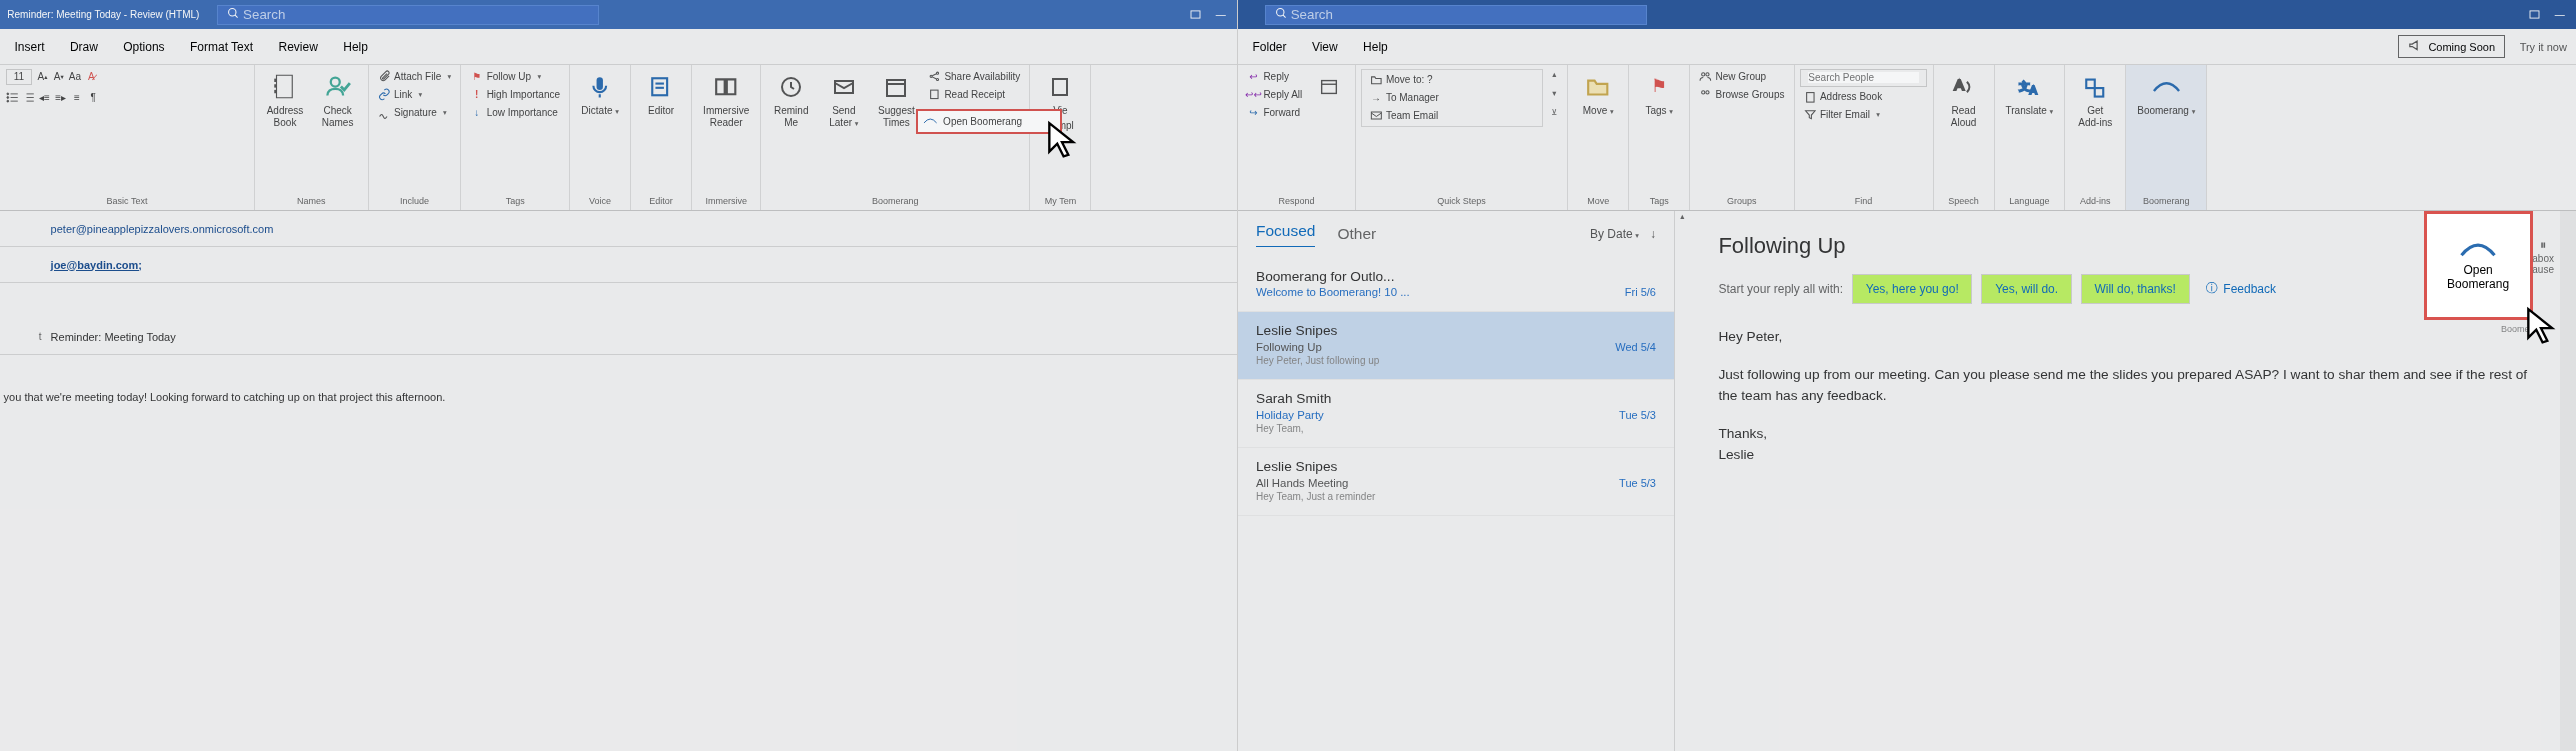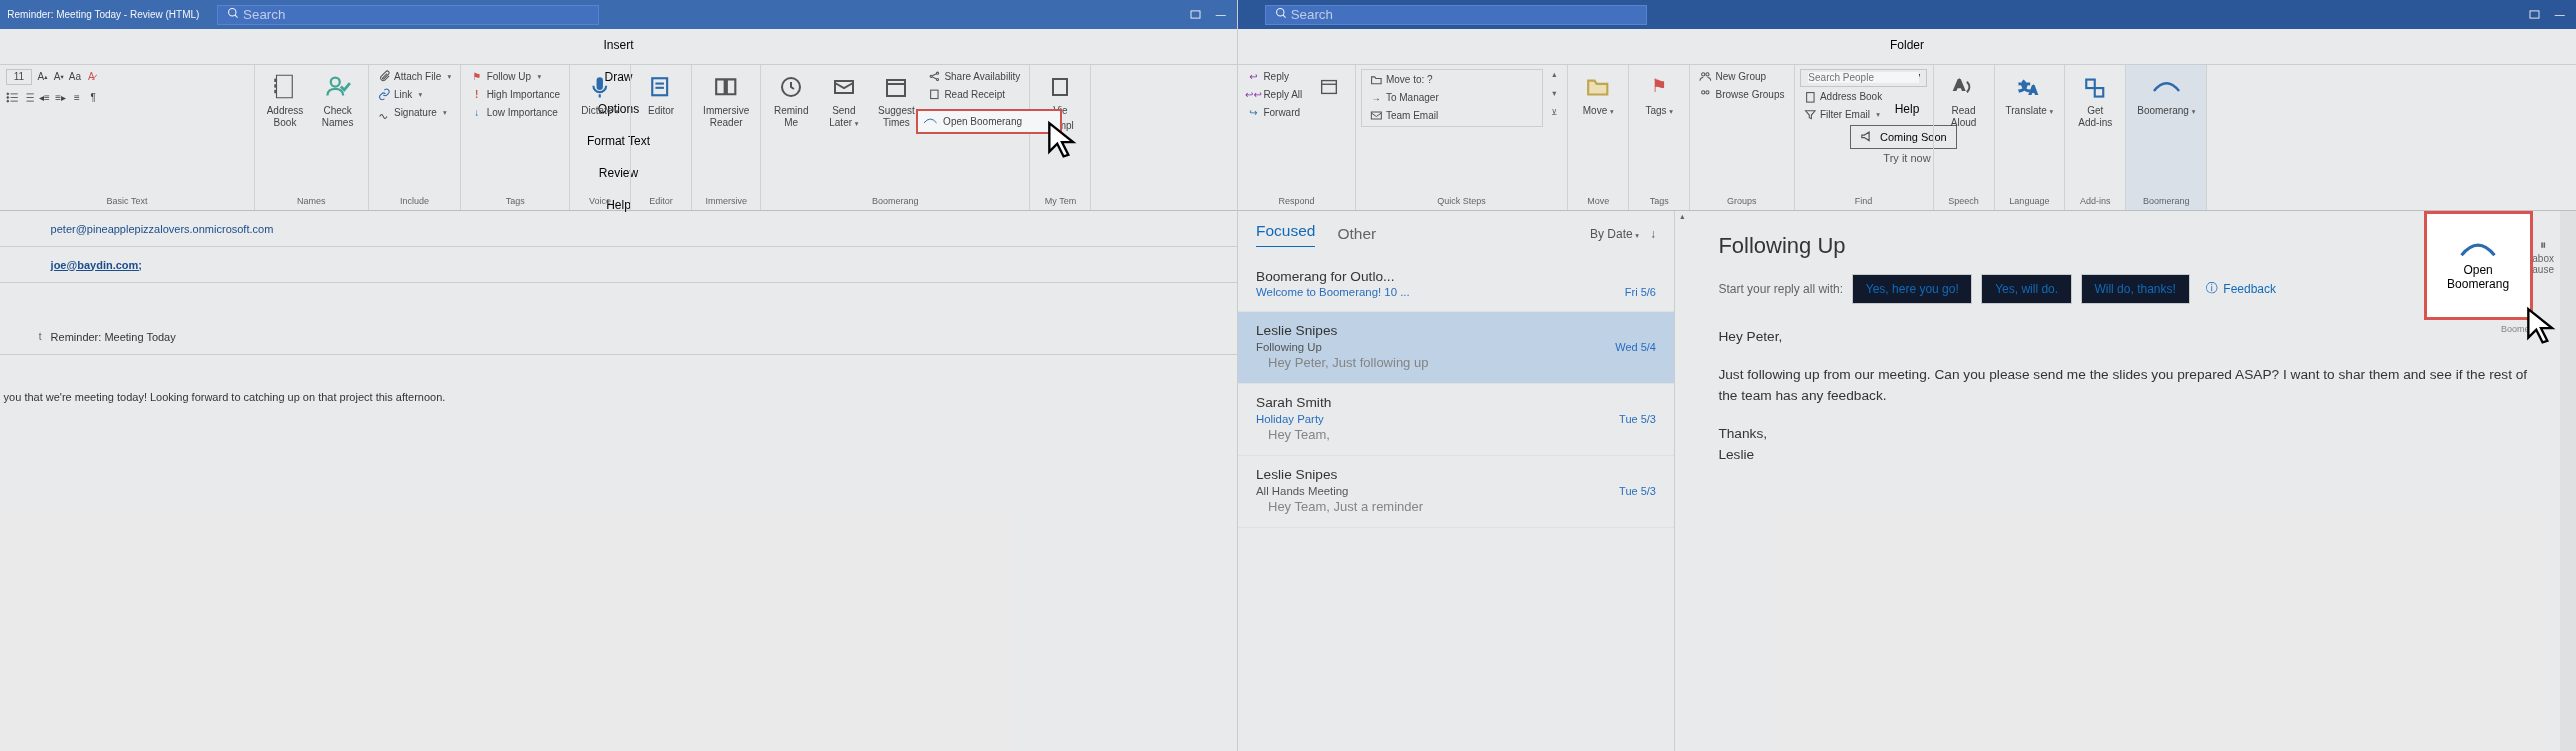--- a/index.html
+++ b/index.html
@@ -53,21 +53,20 @@
     
     
     .menu-bar {
       height: 36px;
       background: #f3f3f3;
       display: flex;
       align-items: center;
       padding: 0 1.8px;
       font-size: 12px;
       border-bottom: 0.9px solid #d4d4d4;
-      flex-direction: column;
     }
     .menu-item { padding: 9px 12.7px; cursor: pointer; }
     .menu-spacer { flex: 1; }
     .coming-soon {
       border: 1.4px solid #666;
       padding: 3.6px 9px;
       font-size: 11px;
       display: flex;
       align-items: center;
       gap: 5.5px;
@@ -164,21 +163,21 @@
       padding: 11px 18px 12.7px;
       border-bottom: 0.9px solid #e8e8e8;
       cursor: pointer;
     }
     .msg-item.selected { background: #c7d8ec; }
     .msg-sender { font-size: 13.7px; color: #333; margin-bottom: 2.7px; }
     .msg-subject-row { display: flex; justify-content: space-between; font-size: 11.4px; }
     .msg-subject { color: #555; }
     .msg-subject.blue { color: #2670c5; font-weight: 500; }
     .msg-date { color: #2670c5; font-size: 11px; font-weight: 500; }
-    .msg-preview { font-size: 13px; color: #888; margin-top: 2.7px; margin-left: 12px; }
+    .msg-preview { font-size: 10px; color: #888; margin-top: 2.7px; }
     
     .reading-pane { flex: 1; padding: 22px 27px; position: relative; }
     .reading-subject { font-size: 22px; font-weight: 400; color: #333; margin-bottom: 14.6px; }
     .sender-block { display: flex; gap: 14.6px; align-items: flex-start; margin-bottom: 18px; }
     .avatar {
       width: 38px; height: 38px; border-radius: 50%;
       background: #a4328f; color: white;
       display: flex; align-items: center; justify-content: center;
       font-size: 13.7px;
     }
@@ -186,21 +185,21 @@
     .sender-name { color: #222; }
     .sender-to { color: #888; font-size: 11px; margin-top: 2.7px; }
     .quick-reply-row { display: flex; gap: 9px; align-items: center; font-size: 12px; margin-bottom: 22px; }
     .qr-label { color: #666; }
     .qr-btn {
       border: 0.9px solid #d0d0d0;
       padding: 7.3px 12.7px;
       color: #0f6cbd;
       cursor: pointer;
       font-size: 12px;
-      background: #0f172a;
+      background: #bef264;
     }
     .feedback-link { margin-left: 7.3px; color: #0f6cbd; display: flex; gap: 5.5px; align-items: center; }
     .body-text { font-size: 13.7px; line-height: 1.55; color: #333; }
     .body-text p { margin-bottom: 16.4px; }
     
     
     .open-boom-popup {
       position: absolute;
       right: 27px;
       top: 0;

